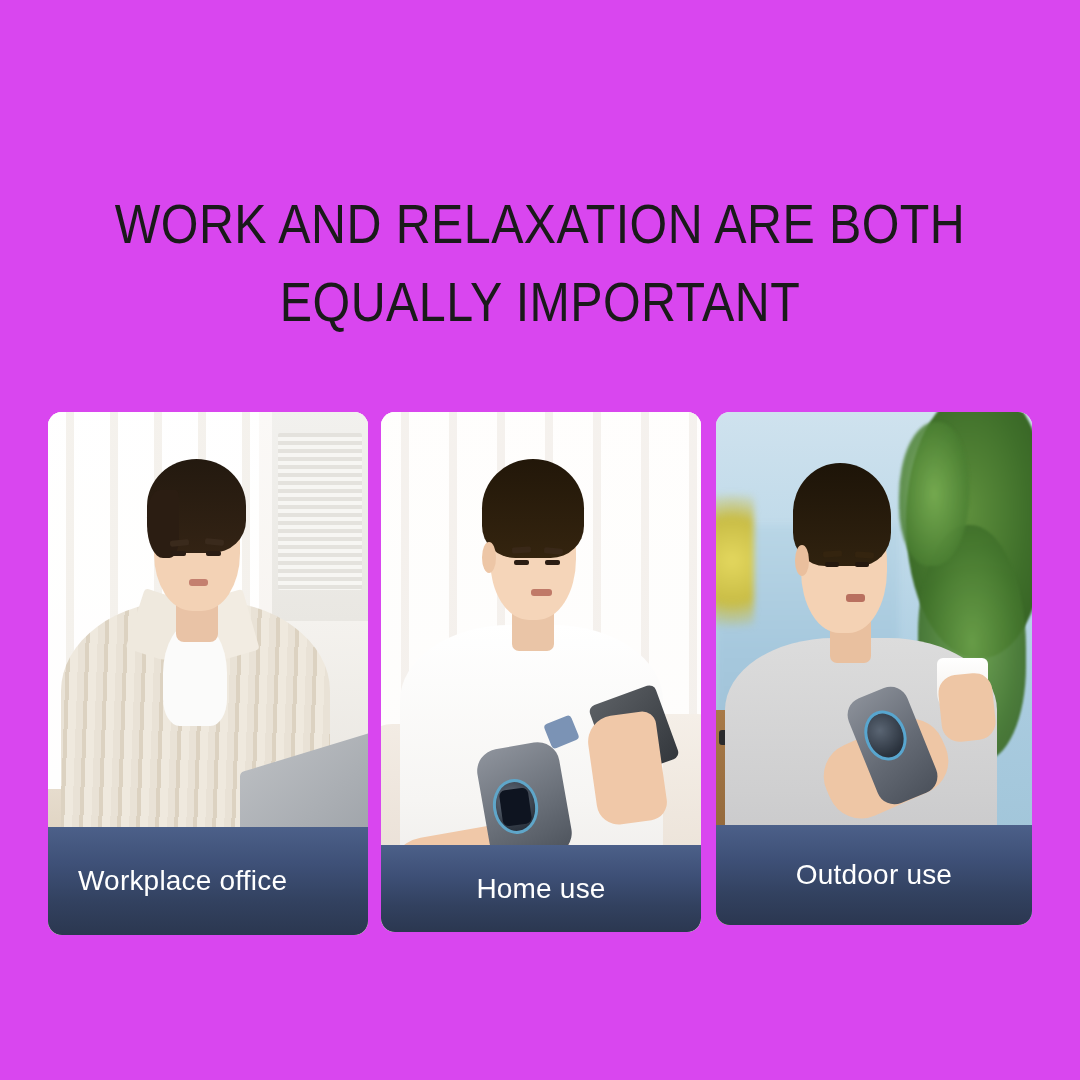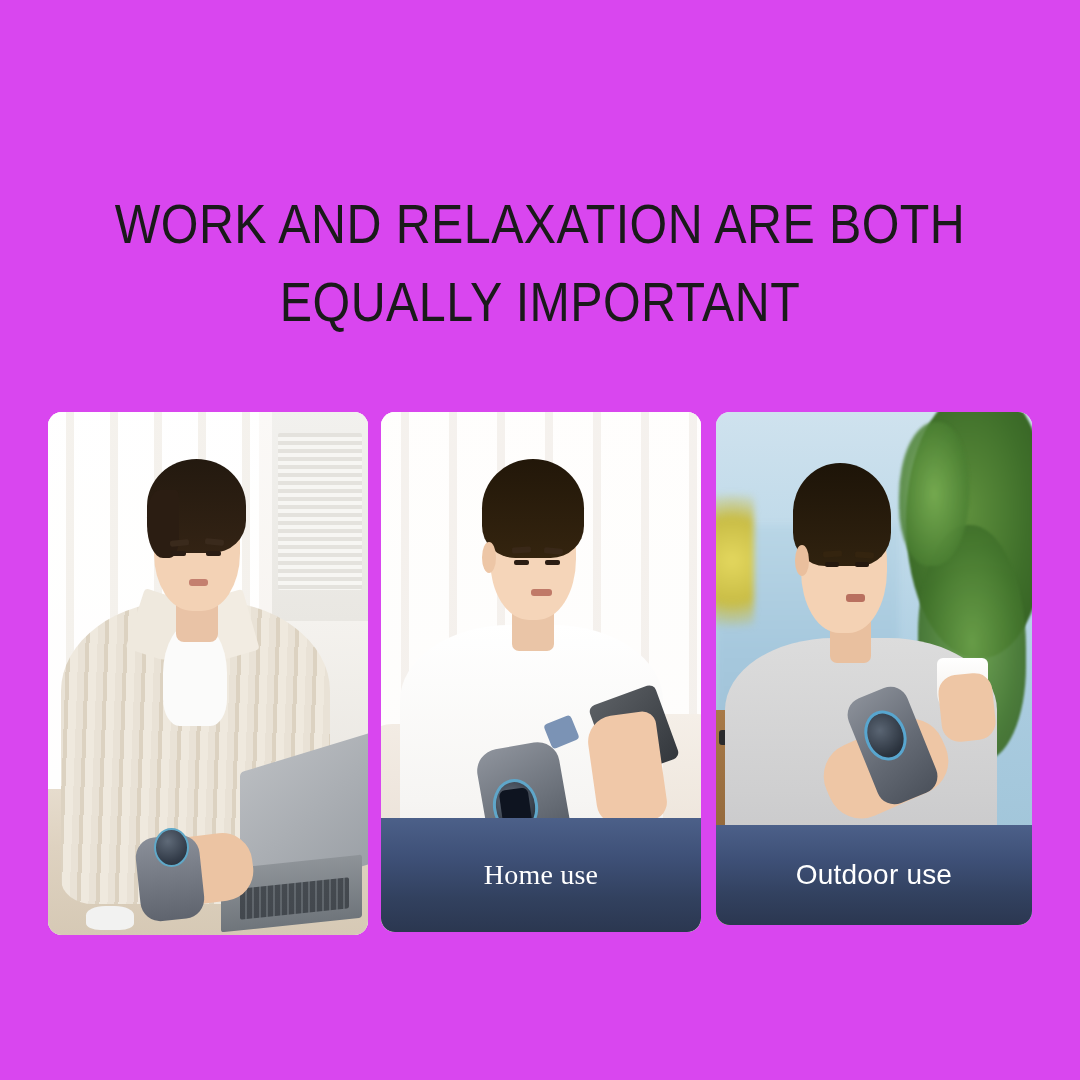--- a/index.html
+++ b/index.html
@@ -46,21 +46,21 @@
     position:absolute; left:0; bottom:0; width:100%;
     background:linear-gradient(180deg,#4c6089 0%,#3e5077 35%,#32415f 70%,#2b3750 100%);
     color:#ffffff;
     font-size:28px;
     font-weight:400;
     letter-spacing:0.2px;
     display:flex;
     align-items:center;
   }
   #card-1 .caption { height:108px; justify-content:flex-start; padding-left:30px; }
-  #card-2 .caption { height:114px; justify-content:center;font-family:Liberation Serif, serif; }
+  #card-2 .caption { height:87px; justify-content:center; }
   #card-3 .caption { height:100px; justify-content:center; }
 
   
   .s1-bg { position:absolute; inset:0; background:linear-gradient(180deg,#fbf9f7 0%,#f6f3ef 60%,#f2eee8 100%); }
   .s1-curtain { position:absolute; left:0; top:0; width:66%; height:78%;
      background:repeating-linear-gradient(90deg,#ffffff 0 18px,#f4f1ec 18px 26px,#ffffff 26px 44px); opacity:.95; }
   .s1-window { position:absolute; right:0; top:0; width:30%; height:40%;
      background:linear-gradient(180deg,#f2f1ee 0%,#e9e7e2 100%); }
   .s1-blinds { position:absolute; right:2%; top:4%; width:26%; height:30%;
      background:repeating-linear-gradient(180deg,#e4e2dd 0 4px,#f7f6f3 4px 8px); border-radius:2px; }
@@ -242,20 +242,23 @@
         <div class="s1-eye-r"></div>
         <div class="s1-mouth"></div>
         <div class="s1-laptop-screen"></div>
         <div class="s1-laptop-base"></div>
         <div class="s1-keys"></div>
         <div class="s1-forearm"></div>
         <div class="s1-cuff"></div>
         <div class="s1-dev"></div>
         <div class="s1-mouse"></div>
       </div>
+      <div class="caption">
+        <span>Workplace office</span>
+      </div>
     </div>
 
     <div class="card" id="card-2">
       <div class="photo">
         <div class="s2-bg"></div>
         <div class="s2-curtain"></div>
         <div class="s2-sofa-l"></div>
         <div class="s2-sofa-r"></div>
         <div class="s2-torso"></div>
         <div class="s2-neck"></div>

